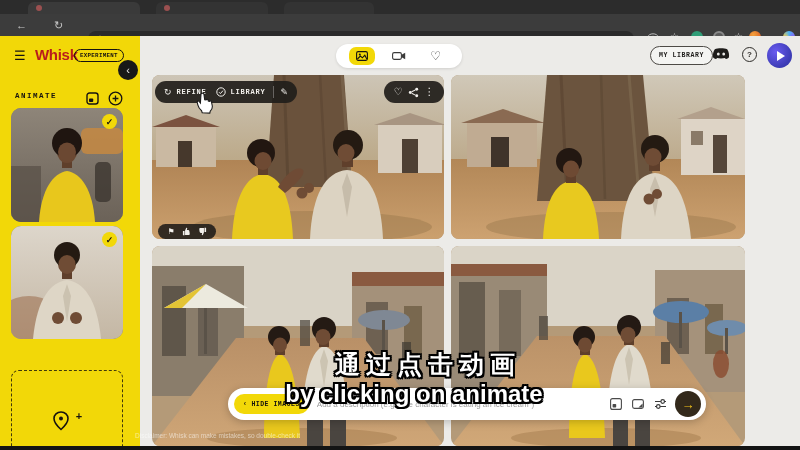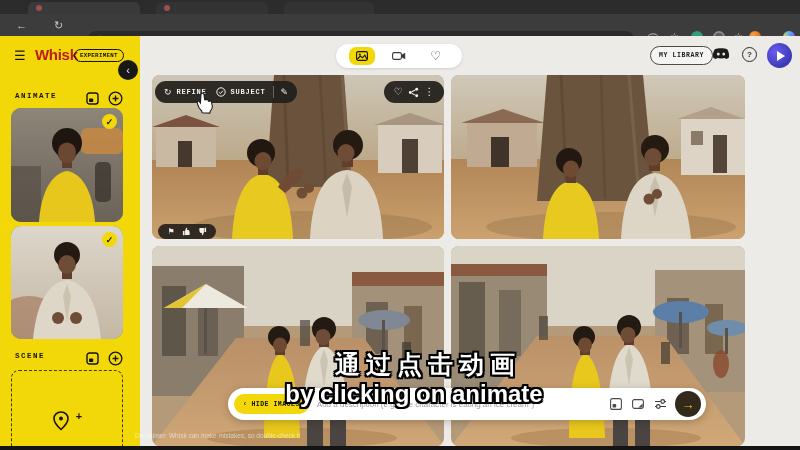--- a/index.html
+++ b/index.html
@@ -212,35 +212,20 @@
           <circle cx="47" cy="92" r="6" fill="#6f4c35"></circle>
           <circle cx="65" cy="92" r="6" fill="#6f4c35"></circle>
           <rect x="51" y="44" width="10" height="9" fill="#5f3f2b"></rect>
           <ellipse cx="56" cy="38" rx="9" ry="10" fill="#6f4c35"></ellipse>
           <circle cx="56" cy="29" r="13" fill="#241a12"></circle>
           <ellipse cx="56" cy="38" rx="8.5" ry="9" fill="#6f4c35"></ellipse>
         </svg>
         <span class="check-badge">✓</span>
       </div>
 
-      <div class="sec-row" style="top:314px;">
-        <span class="sec-label">SCENE</span>
-        <span class="sec-ic" style="left:84px;">
-          <svg width="13" height="13" viewBox="0 0 13 13">
-              <rect x="1" y="1" width="11" height="11" rx="2.5" stroke="#161310" stroke-width="1.4" fill="none"></rect>
-              <rect x="3" y="6.5" width="4.2" height="3.6" rx="0.8" fill="#161310"></rect>
-            </svg>
-        </span>
-        <span class="sec-ic" style="left:107px;">
-          <svg width="15" height="15" viewBox="0 0 15 15">
-              <circle cx="7.5" cy="7.5" r="6.3" stroke="#161310" stroke-width="1.3" fill="none"></circle>
-              <path d="M7.5 4.6v5.8M4.6 7.5h5.8" stroke="#161310" stroke-width="1.3"></path>
-            </svg>
-        </span>
-      </div>
 
       <div class="scene-drop">
         <svg width="18" height="20" viewBox="0 0 18 20">
           <path d="M9 1 C5 1 2 4 2 7.6 C2 12.4 9 18.5 9 18.5 S16 12.4 16 7.6 C16 4 13 1 9 1 Z" fill="none" stroke="#161310" stroke-width="1.6"></path>
           <circle cx="9" cy="7.5" r="2" fill="#161310"></circle>
         </svg>
         <span class="scene-plus">+</span>
       </div>
     </div>
 
@@ -314,21 +299,21 @@
         <circle cx="196" cy="70" r="15" fill="#241a12"></circle>
         <ellipse cx="194" cy="78" rx="8.5" ry="9" fill="#6f4c35"></ellipse>
       </svg>
       <div class="act-pill">
         <span class="gi">↻</span>
         <span class="lbl">REFINE</span>
         <svg width="10" height="10" viewBox="0 0 10 10" style="margin-left:4px;">
             <circle cx="5" cy="5" r="4.2" stroke="#f2f0ec" stroke-width="1" fill="none"></circle>
             <path d="M3 5.2 L4.4 6.6 L7 3.6" stroke="#f2f0ec" stroke-width="1" fill="none"></path>
           </svg>
-        <span class="lbl">SUBJECT</span>
+        <span class="lbl">LIBRARY</span>
         <span class="act-div"></span>
         <span class="gi">✎</span>
       </div>
       <div class="fav-pill">
         <span class="gi">♡</span>
         <svg width="11" height="11" viewBox="0 0 12 12">
             <circle cx="9.5" cy="2.5" r="1.6" fill="#f2f0ec"></circle>
             <circle cx="2.5" cy="6" r="1.6" fill="#f2f0ec"></circle>
             <circle cx="9.5" cy="9.5" r="1.6" fill="#f2f0ec"></circle>
             <path d="M4 5.2 L8 3.2 M4 6.8 L8 8.9" stroke="#f2f0ec" stroke-width="1.1"></path>

